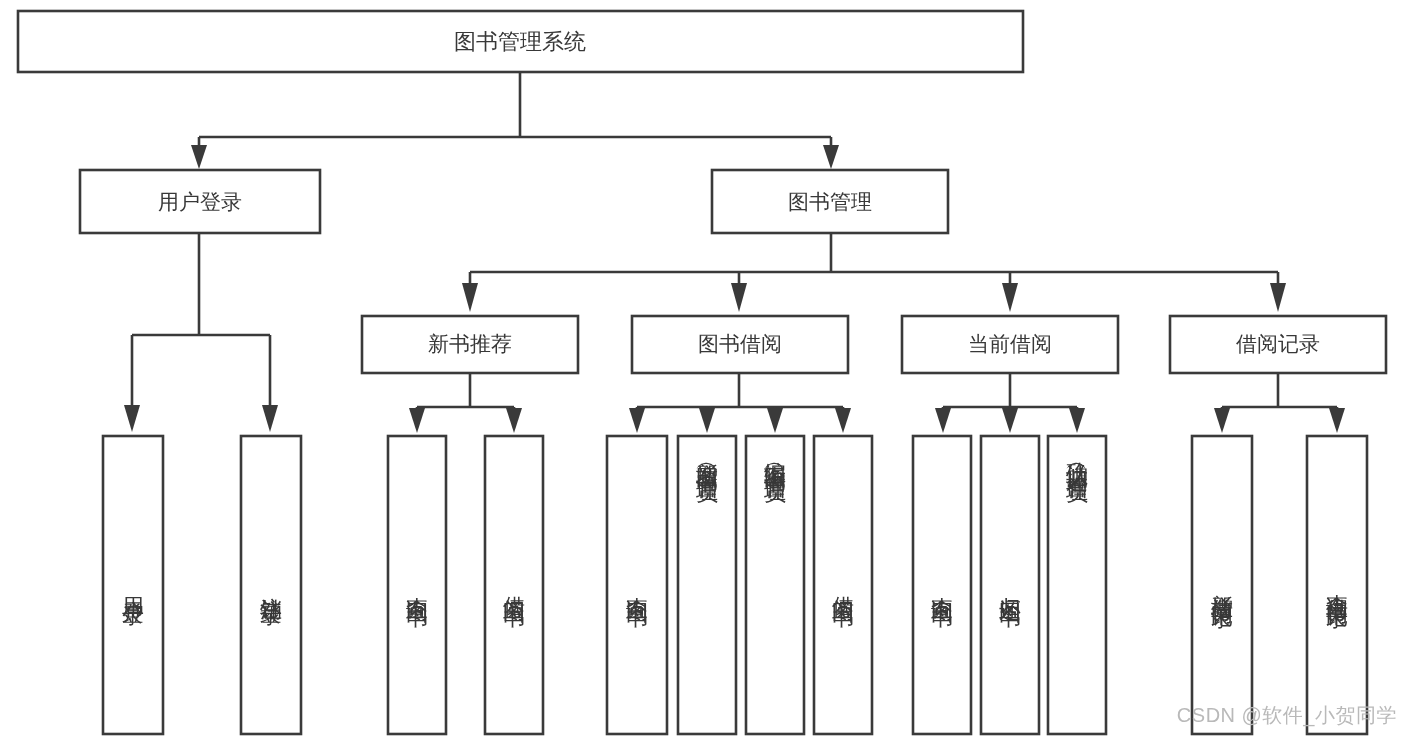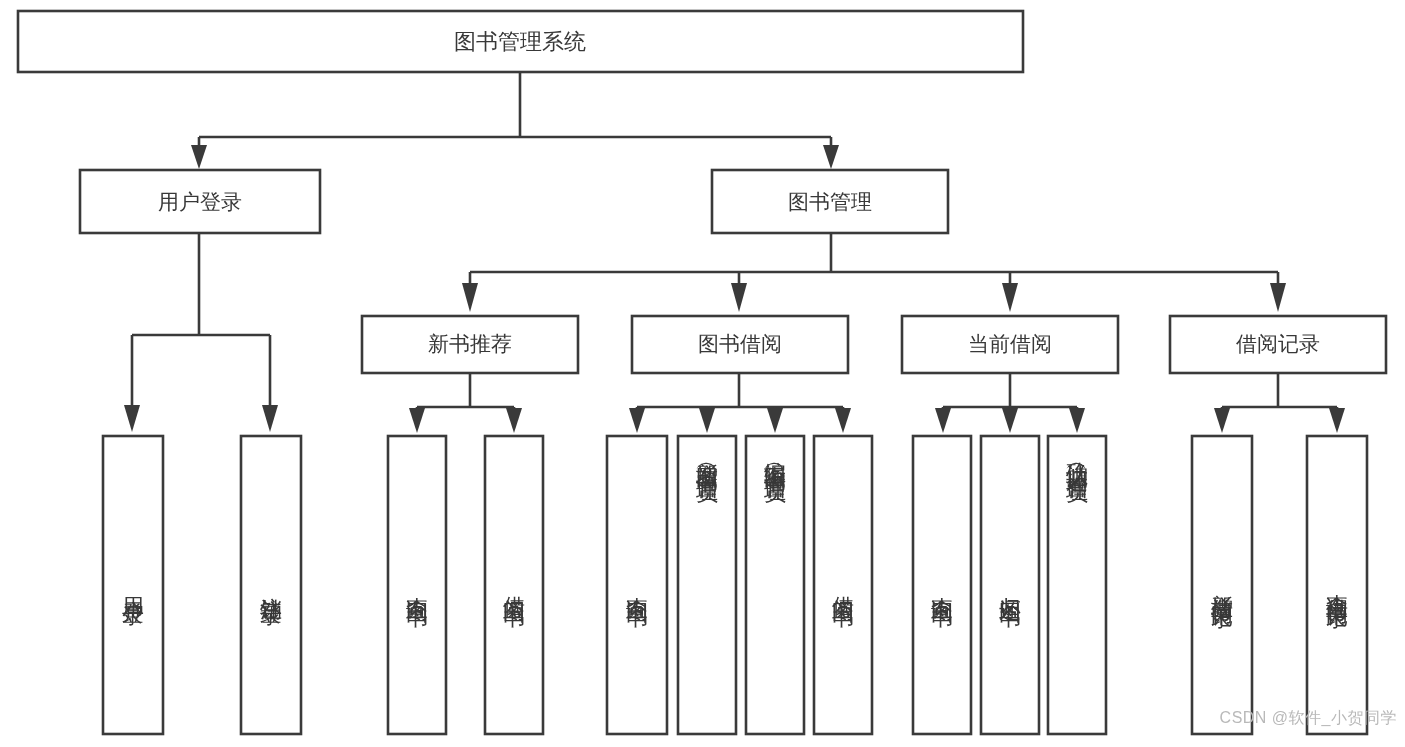--- a/index.html
+++ b/index.html
@@ -74,21 +74,21 @@
     letter-spacing: 3px;
     color: #383838;
     white-space: nowrap;
     text-align: center;
   }
   #watermark {
     position: absolute;
     right: 8px;
     bottom: 4px;
     font-family: "Liberation Sans", "DejaVu Sans", sans-serif;
-    font-size: 16px;
+    font-size: 20px;
     color: #b9b9b9;
     letter-spacing: 0.5px;
     white-space: nowrap;
     pointer-events: none;
   }
 </style>
 </head>
 <body>
 
 <div id="diagram-root">

